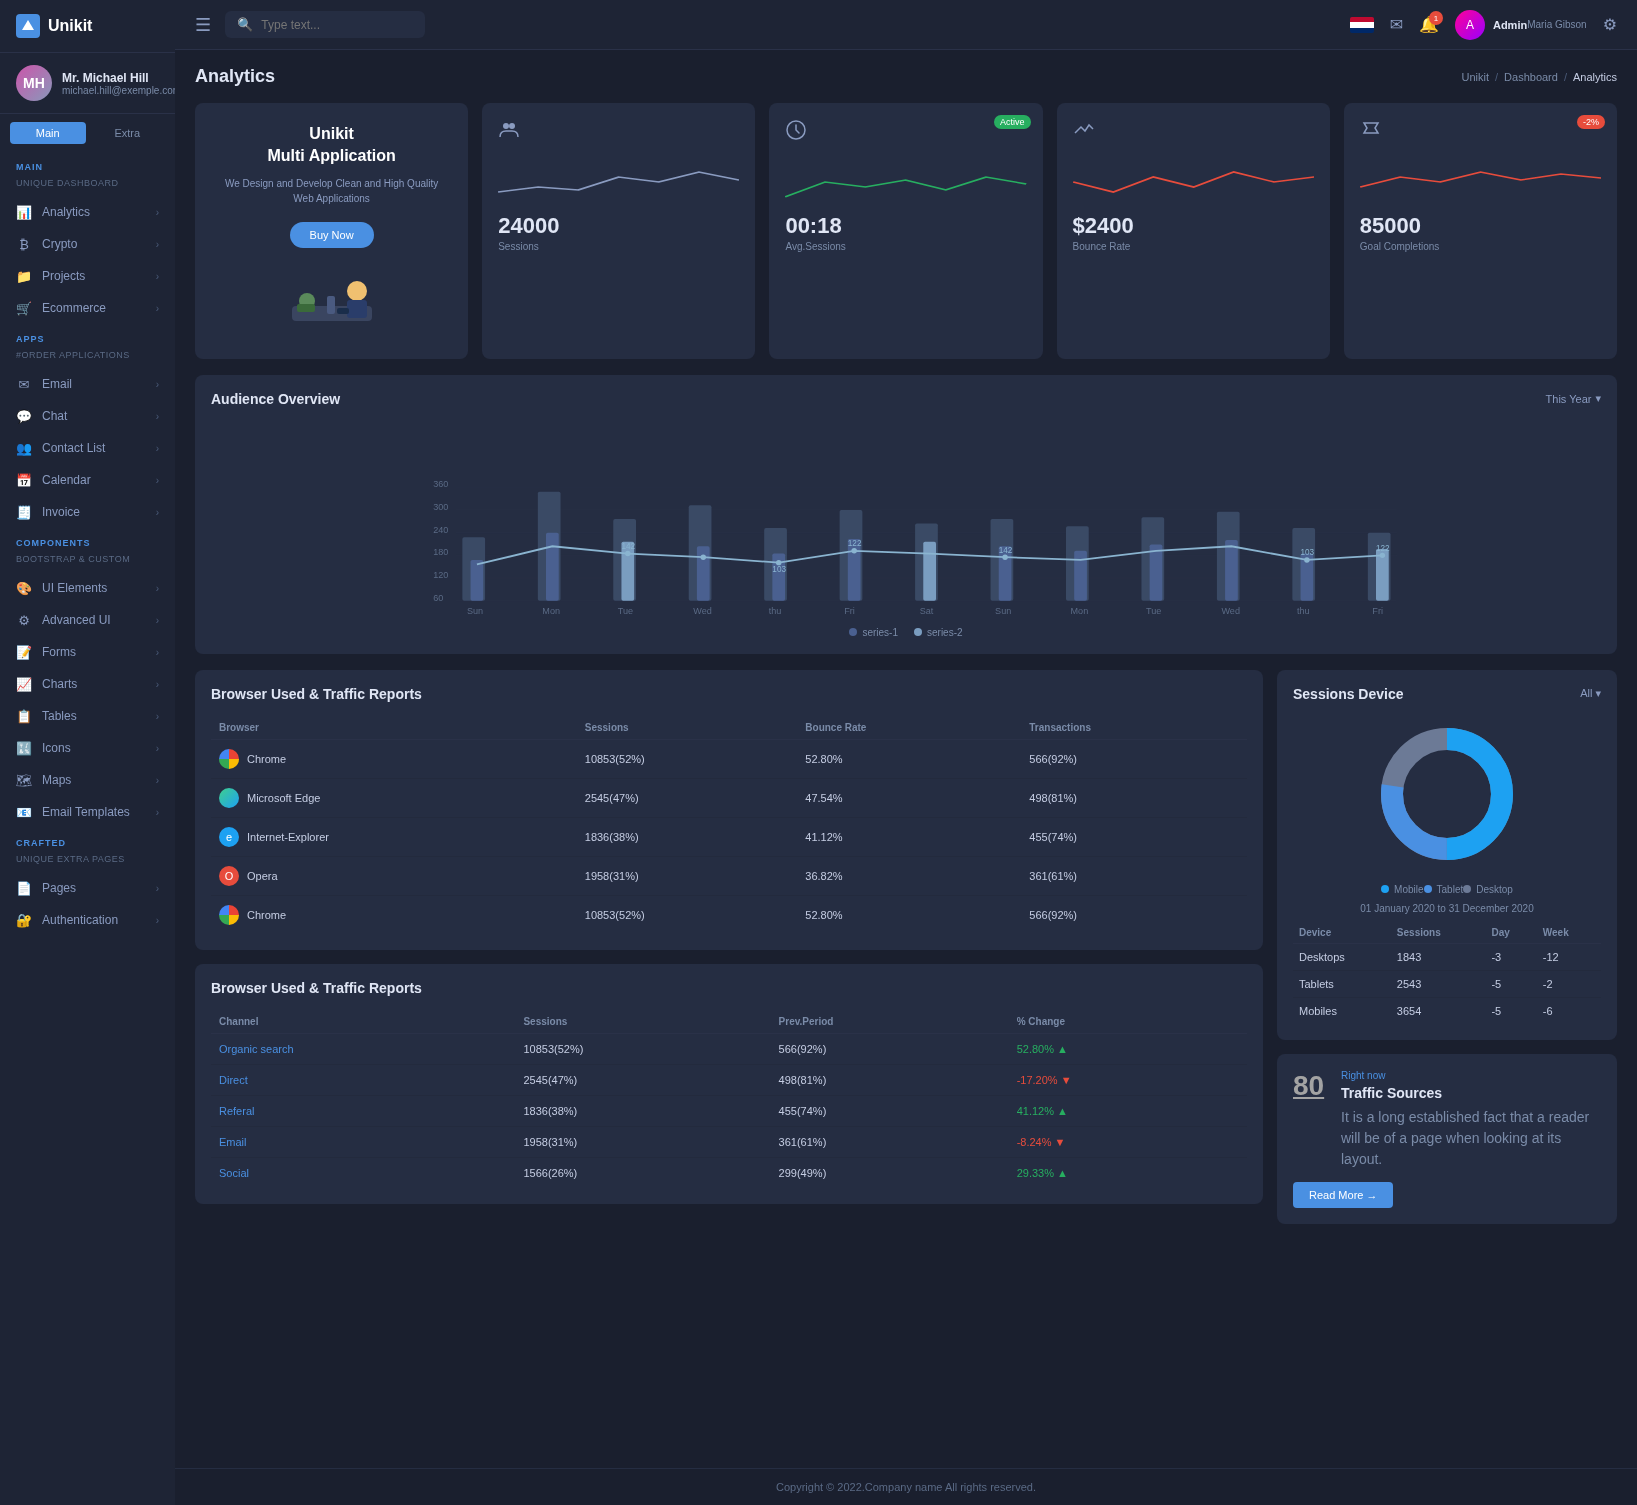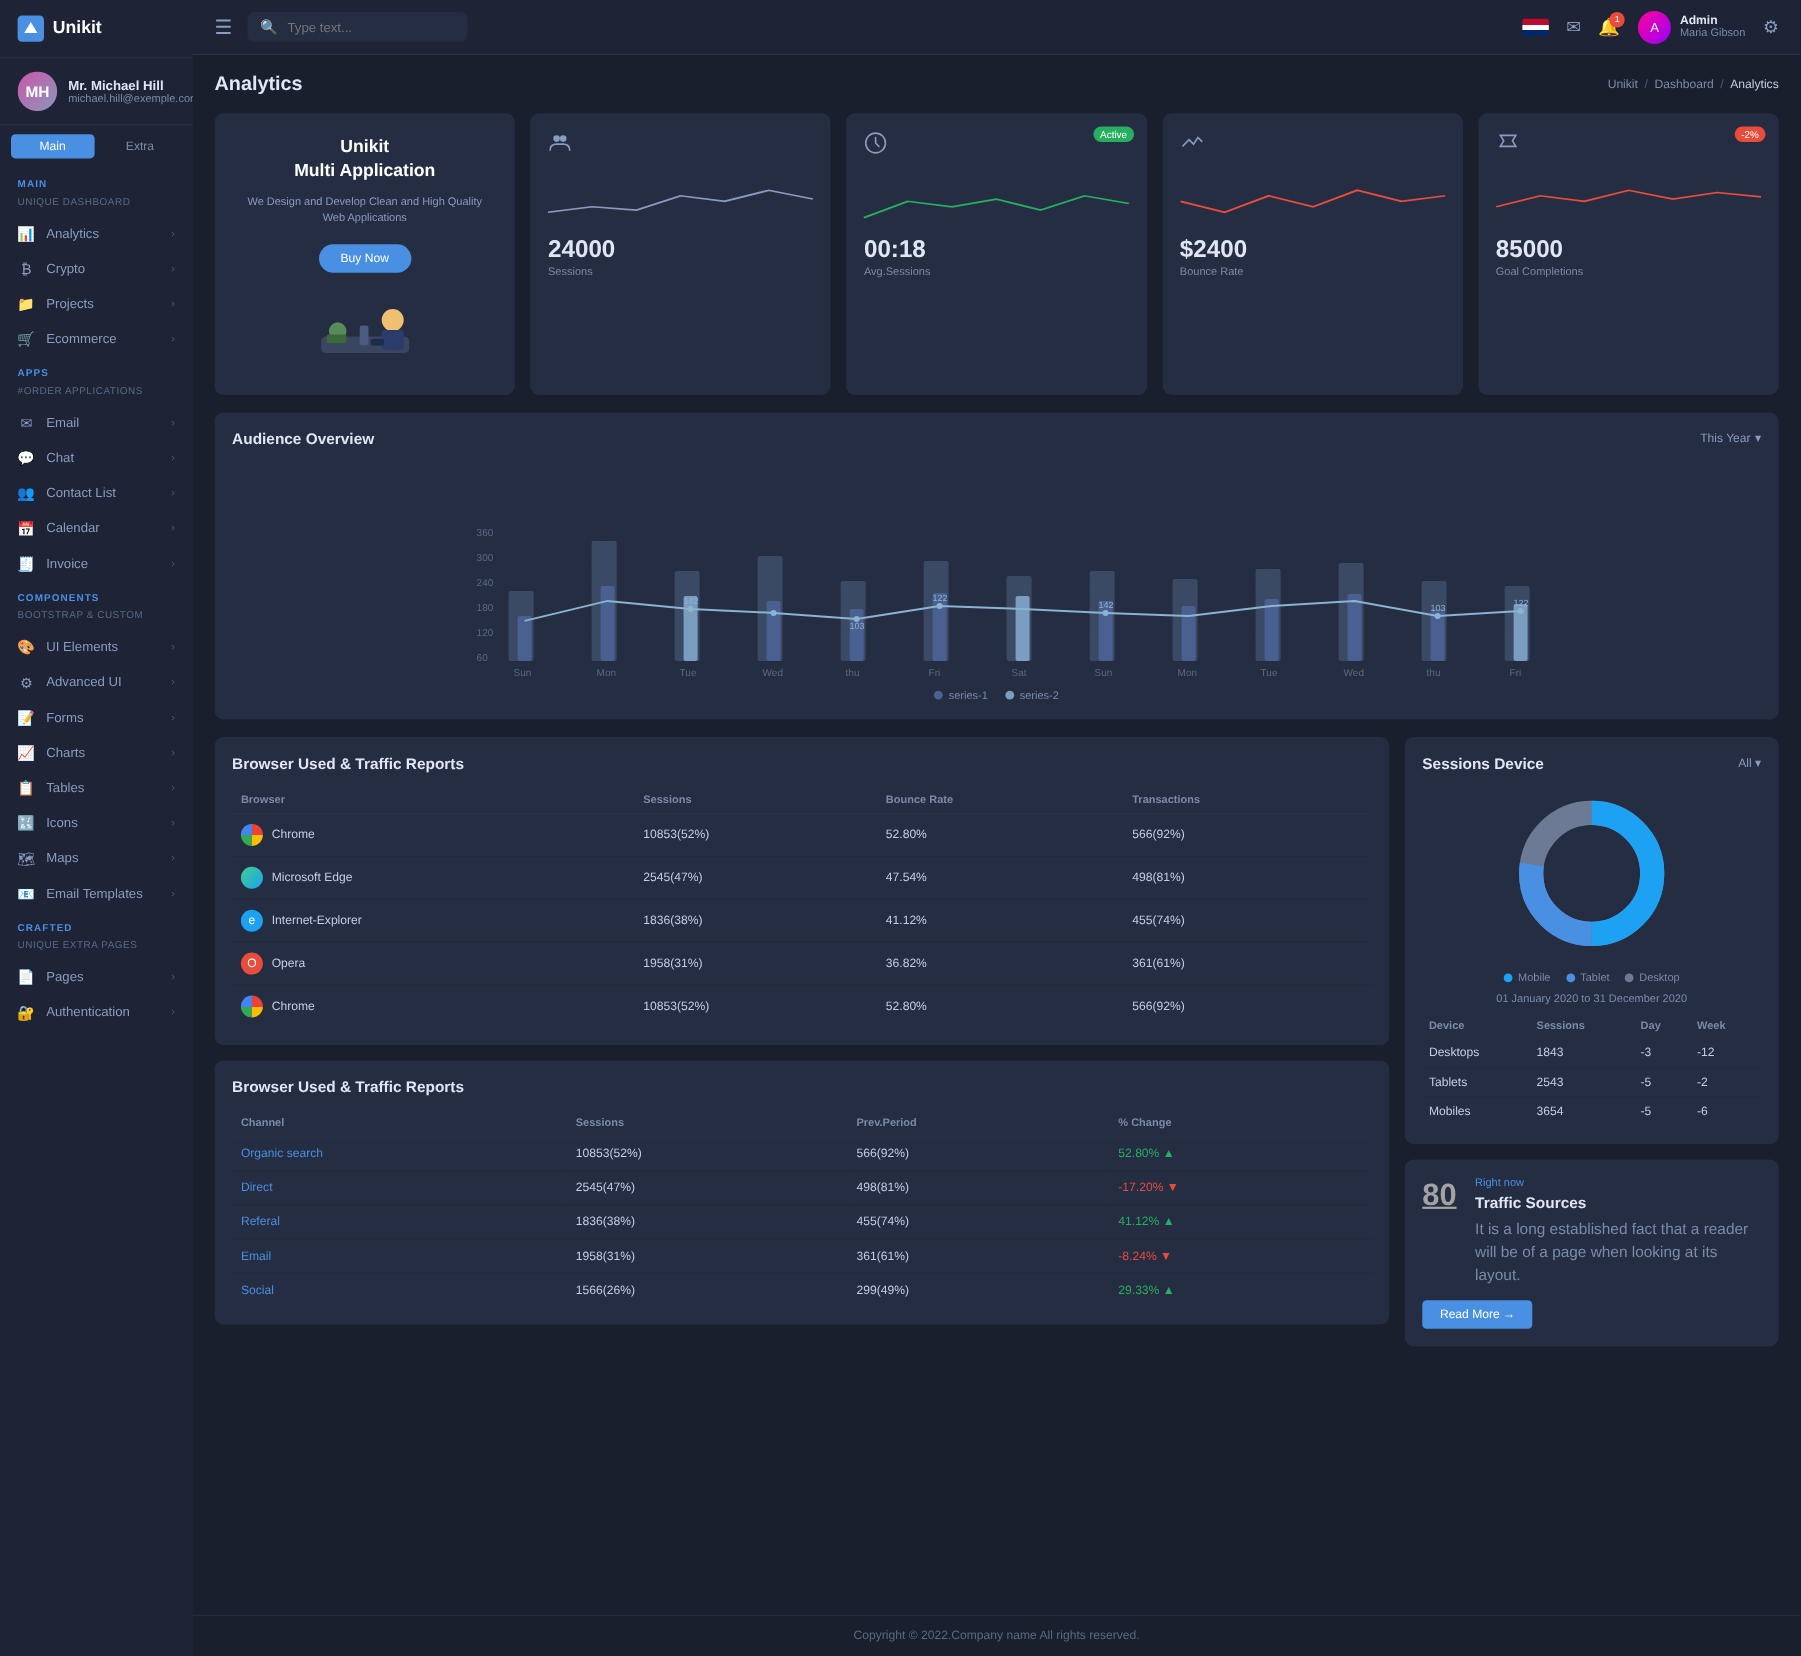--- a/index.html
+++ b/index.html
@@ -34,21 +34,21 @@
     .topbar-left { display: flex; align-items: center; gap: 14px; }
     .hamburger { font-size: 18px; cursor: pointer; color: #8a9bc0; }
     .search-bar { display: flex; align-items: center; background: #252d42; border-radius: 6px; padding: 6px 12px; gap: 8px; width: 200px; }
     .search-bar input { background: none; border: none; outline: none; color: #8a9bc0; font-size: 12px; width: 100%; }
     .topbar-right { display: flex; align-items: center; gap: 16px; }
     .topbar-icon { font-size: 16px; cursor: pointer; color: #8a9bc0; position: relative; }
     .flag-icon { width: 24px; height: 16px; background: linear-gradient(180deg, #bf0a30 33%, white 33%, white 66%, #002868 66%); border-radius: 2px; }
     .notif-badge { position: absolute; top: -4px; right: -4px; background: #e74c3c; width: 14px; height: 14px; border-radius: 50%; font-size: 8px; color: white; display: flex; align-items: center; justify-content: center; }
     .admin-info { display: flex; align-items: center; gap: 8px; cursor: pointer; }
     .admin-avatar { width: 30px; height: 30px; border-radius: 50%; background: linear-gradient(135deg, #f09, #90f); display: flex; align-items: center; justify-content: center; color: white; font-size: 12px; }
-    .admin-text { display: flex; flex-direction: column; }
+    .admin-text { display: flex; flex-direction: row; }
     .admin-name { font-size: 11px; font-weight: 600; color: #e0e6f5; }
     .admin-sub { font-size: 10px; color: #7a8ba8; }
 
     
     .page-area { flex: 1; overflow-y: auto; padding: 16px 20px; background: #1a1f2e; }
     .page-header { display: flex; align-items: center; justify-content: space-between; margin-bottom: 16px; }
     .page-title { font-size: 18px; font-weight: 600; color: #e0e6f5; }
     .breadcrumb { display: flex; align-items: center; gap: 6px; font-size: 11px; color: #7a8ba8; }
     .breadcrumb-sep { color: #4a5a78; }
     .breadcrumb-active { color: #c5cde3; }
@@ -91,21 +91,21 @@
     .channel-link { color: #4a90e2; text-decoration: none; }
     .change-up { color: #27ae60; }
     .change-down { color: #e74c3c; }
 
     
     .donut-card { background: #252d42; border-radius: 8px; padding: 16px; }
     .donut-header { display: flex; align-items: center; justify-content: space-between; margin-bottom: 12px; }
     .donut-title { font-size: 14px; font-weight: 600; color: #e0e6f5; }
     .donut-filter { font-size: 11px; color: #8a9bc0; cursor: pointer; }
     .donut-wrapper { display: flex; justify-content: center; margin: 10px 0; }
-    .donut-legend { display: flex; justify-content: center; gap: 14px; margin-top: 10px; }
+    .donut-legend { display: flex; justify-content: center; margin-top: 10px; }
     .donut-date-range { font-size: 10px; color: #7a8ba8; text-align: center; margin: 8px 0; }
     .device-table { width: 100%; border-collapse: collapse; margin-top: 8px; }
     .device-table th { font-size: 10px; color: #7a8ba8; padding: 5px 6px; text-align: left; border-bottom: 1px solid #2a3148; }
     .device-table td { font-size: 11px; color: #c5cde3; padding: 7px 6px; border-bottom: 1px solid #232a3d; }
     .device-table tr:last-child td { border-bottom: none; }
     .neg-val { color: #e74c3c; }
 
     
     .traffic-card { background: #252d42; border-radius: 8px; padding: 16px; }
     .traffic-top { display: flex; gap: 12px; }

